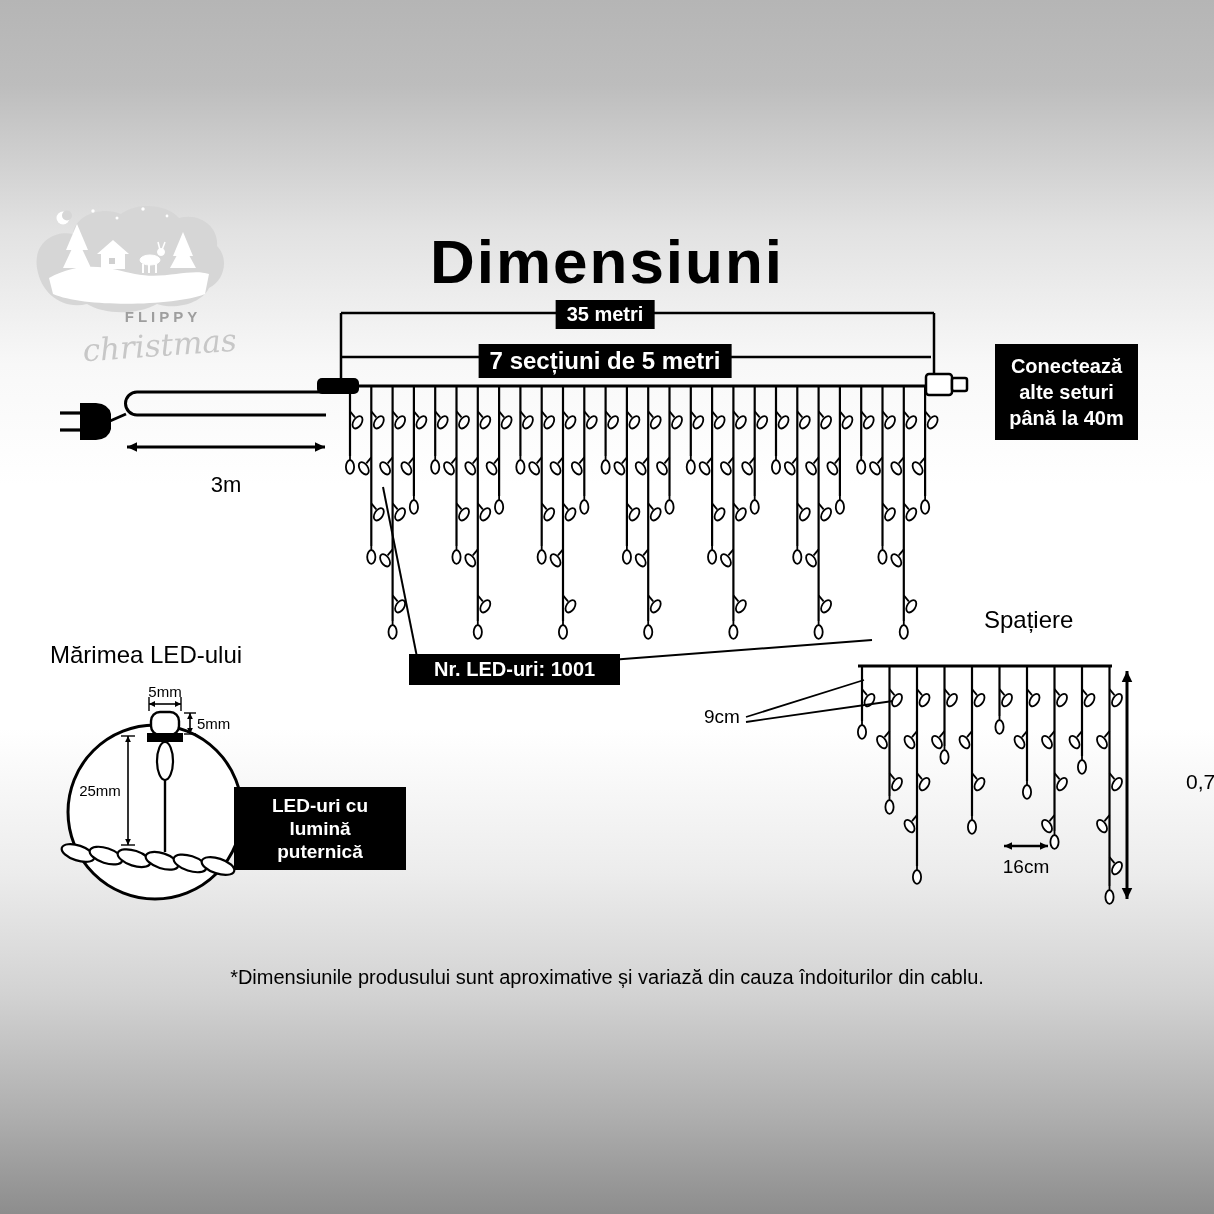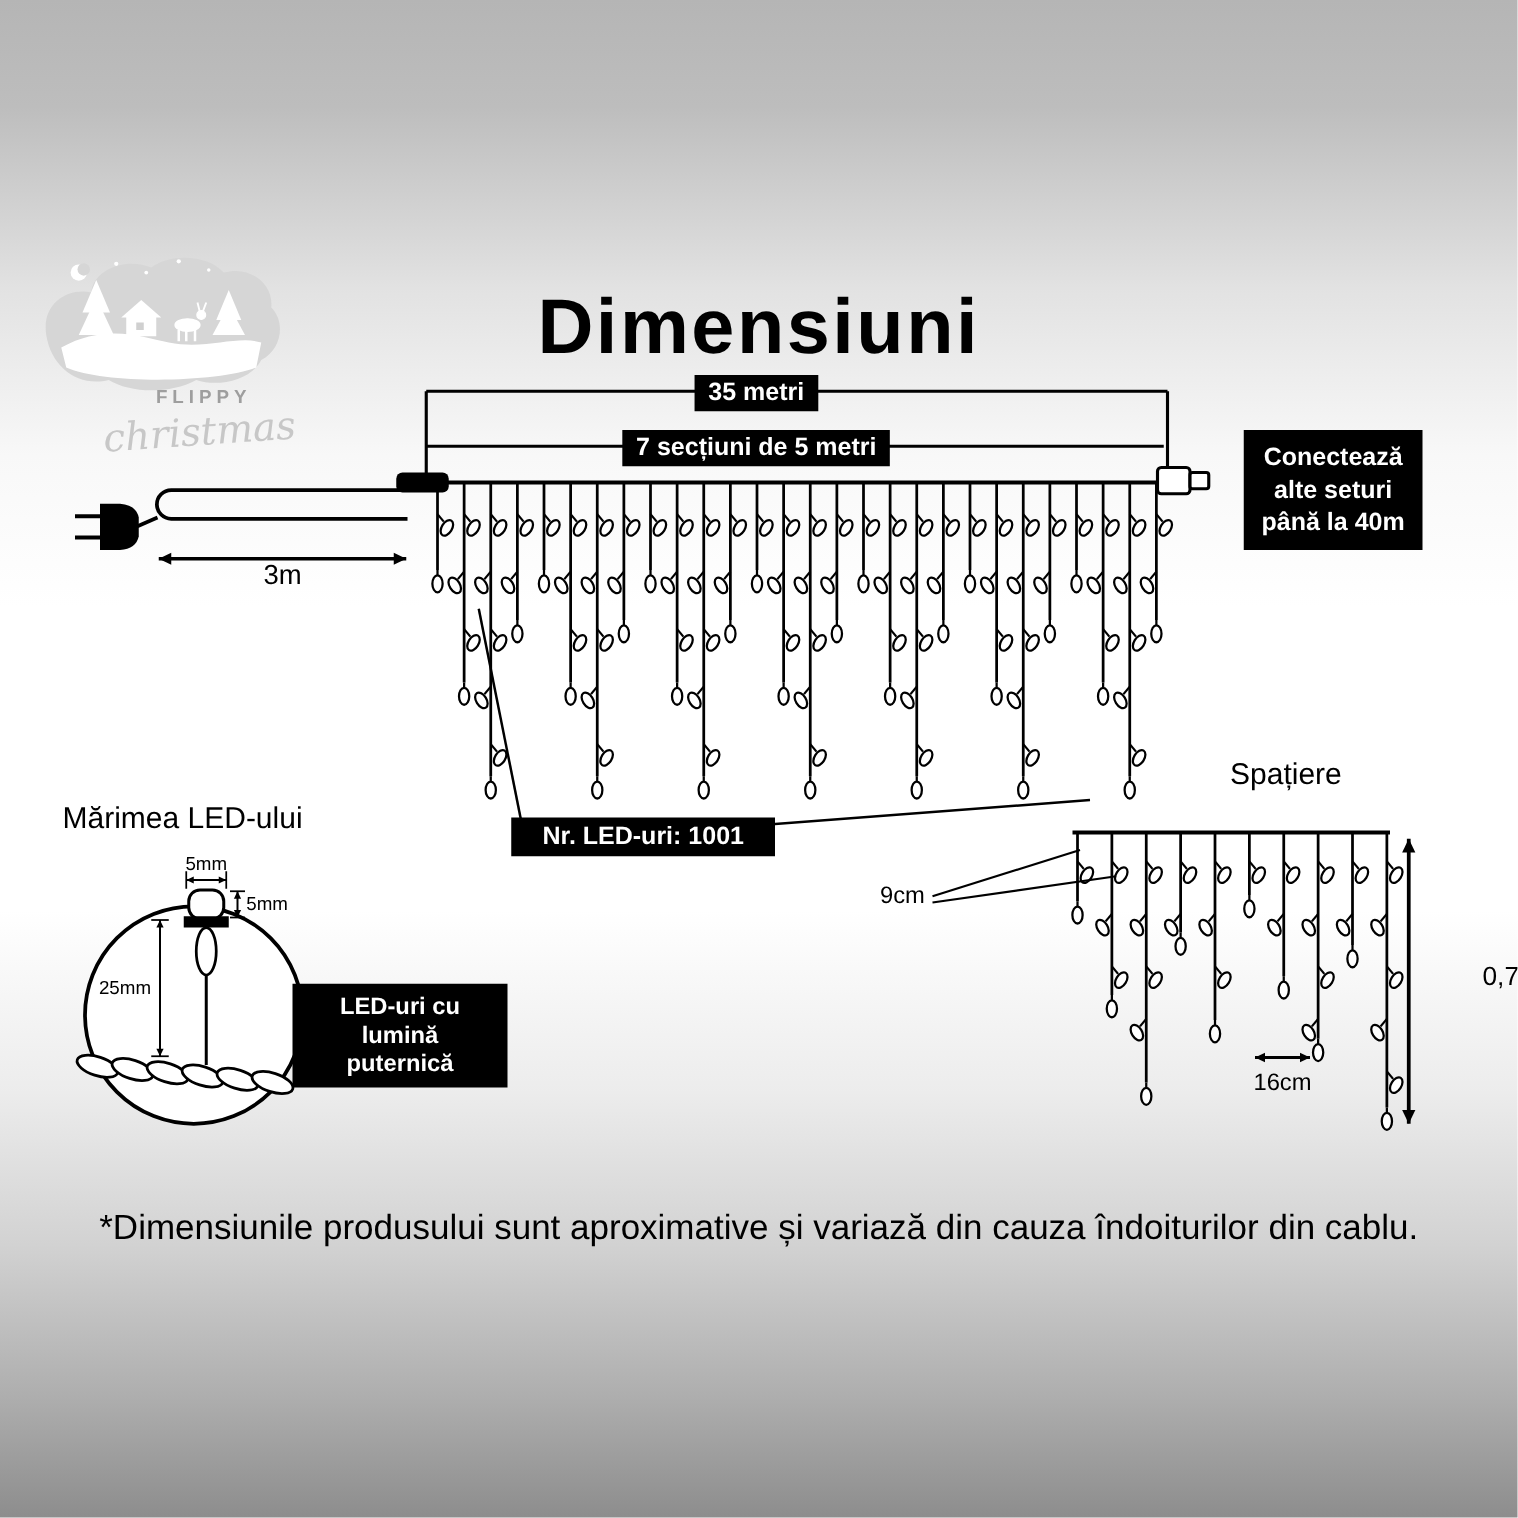--- a/index.html
+++ b/index.html
@@ -16,36 +16,36 @@
   .lbl { position:absolute; color:#000; z-index:2; white-space:nowrap; }
   .blackbox {
     position:absolute; background:#000; color:#fff; font-weight:bold;
     text-align:center; z-index:3; white-space:nowrap;
   }
   #title { top:226px; left:0; width:100%; text-align:center;
            font-size:62px; font-weight:bold; letter-spacing:2px; }
   #box-35m { left:605px; top:300px; transform:translateX(-50%);
              font-size:20px; padding:3px 11px; }
   #box-sections { left:605px; top:344px; transform:translateX(-50%);
-                  font-size:20px; padding:3px 11px;text-align:center; }
+                  font-size:24px; padding:3px 11px;text-align:center; }
   #box-connect { left:995px; top:344px; width:143px; font-size:20px;
                  padding:9px 4px; line-height:26px; white-space:normal; }
   #box-ledcount { left:409px; top:654px; font-size:20px; padding:4px 25px; }
-  #lbl-3m { left:226px; top:447px; transform:translateX(-50%); font-size:22px; }
+  #lbl-3m { left:226px; top:472px; transform:translateX(-50%); font-size:22px; }
   #spacing-title { left:984px; top:606px; font-size:24px; }
   #lbl-9cm { left:704px; top:706px; font-size:19px; }
   #lbl-16cm { left:1026px; top:856px; transform:translateX(-50%); font-size:19px; }
   #lbl-07m { left:1142px; top:770px; font-size:21px;margin-left:44px; }
   #ledsize-title { left:50px; top:641px; font-size:24px; }
   #box-callout { left:234px; top:787px; width:172px; font-size:19px;
                  padding:7px 11px; line-height:23px; white-space:normal; }
   #lbl-5mm-top { left:165px; top:683px; transform:translateX(-50%); font-size:15px; }
   #lbl-5mm-right { left:197px; top:715px; font-size:15px; }
   #lbl-25mm { left:78px; top:782px; width:44px; text-align:center; font-size:15px; }
-  #disclaimer { top:966px; left:0; width:100%; text-align:center; font-size:28px; }
+  #disclaimer { top:966px; left:0; width:100%; text-align:center; font-size:20px; }
   .logo-brand { font-size:15px; letter-spacing:4px; fill:#9e9e9e; font-weight:bold;
                 font-family:"Liberation Sans",sans-serif; }
   .logo-script { font-size:31px; font-style:italic; fill:#c7c7c7;
                  font-family:"DejaVu Serif",serif; }
 </style>
 </head>
 <body>
 
 <div id="page">
 

